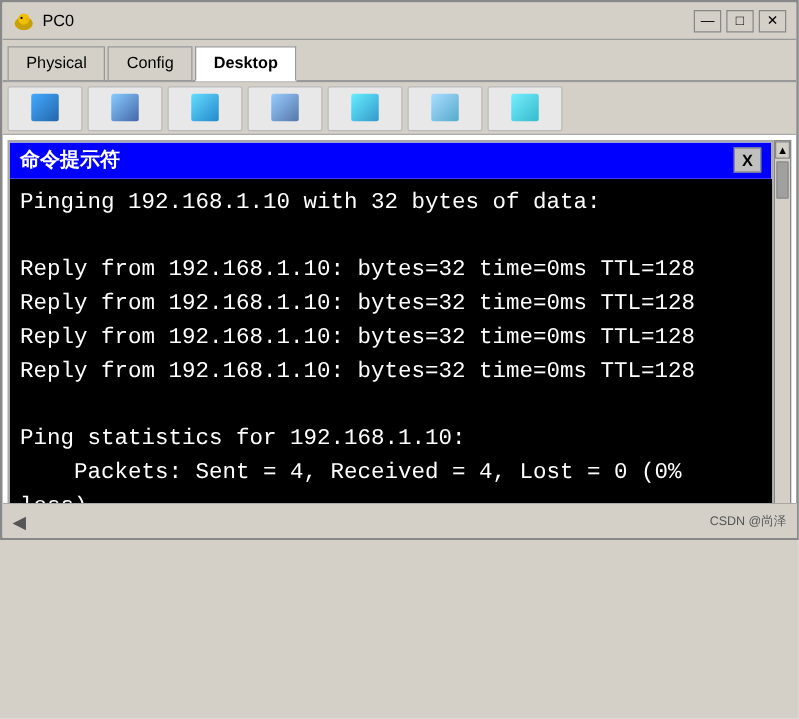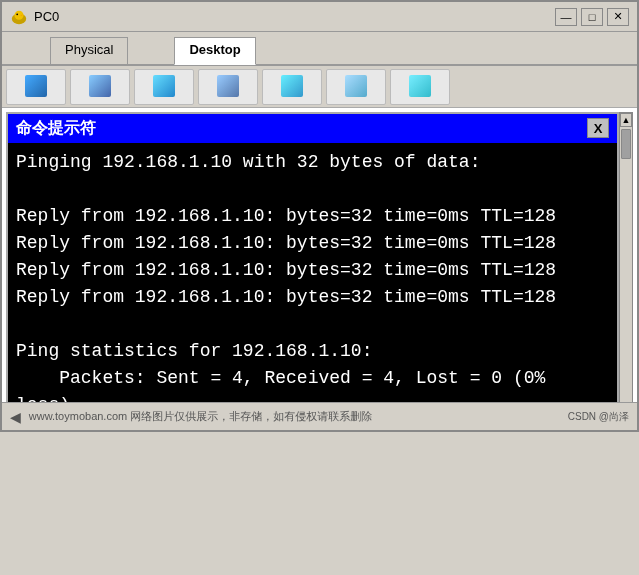--- a/index.html
+++ b/index.html
@@ -65,21 +65,20 @@
     }
     .tab {
       padding: 4px 14px;
       font-size: 13px;
       cursor: pointer;
       border: 1px solid #999;
       background: #d4d0c8;
       position: relative;
       bottom: -1px;
       color: #000;
-      margin-left: 44px;
     }
     .tab.active {
       background: #fff;
       border-bottom-color: #fff;
       font-weight: bold;
     }
 
     
     .toolbar {
       background: #d4d0c8;
@@ -265,20 +264,23 @@
       <div class="win-btn">—</div>
       <div class="win-btn">□</div>
       <div class="win-btn">✕</div>
     </div>
   </div>
 
   <div class="tab-bar">
     <div class="tab">
       <span>Physical</span>
     </div>
+    <div class="tab">
+      <span>Config</span>
+    </div>
     <div class="tab active">
       <span>Desktop</span>
     </div>
   </div>
 
   <div class="toolbar">
     <div class="toolbar-icon-box">
       <div class="toolbar-icon-inner" style="background: linear-gradient(135deg, #4af, #26a);"></div>
     </div>
     <div class="toolbar-icon-box">
@@ -338,19 +340,18 @@
     <div class="scrollbar-track">
       <div class="scrollbar-arrow">▲</div>
       <div class="scrollbar-thumb"></div>
       <div style="flex:1"></div>
       <div class="scrollbar-arrow">▼</div>
     </div>
 
     <div class="status-bar">
       <div class="status-left">
         <span class="nav-arrow">◀</span>
-        <span class="status-text">www.toymoban.com 网络图片仅供展示，非存储，如有侵权请联系删除</span>
       </div>
       <div class="status-right">CSDN @尚泽</div>
     </div>
 
   </div>
 </div>
 
 </body></html>

